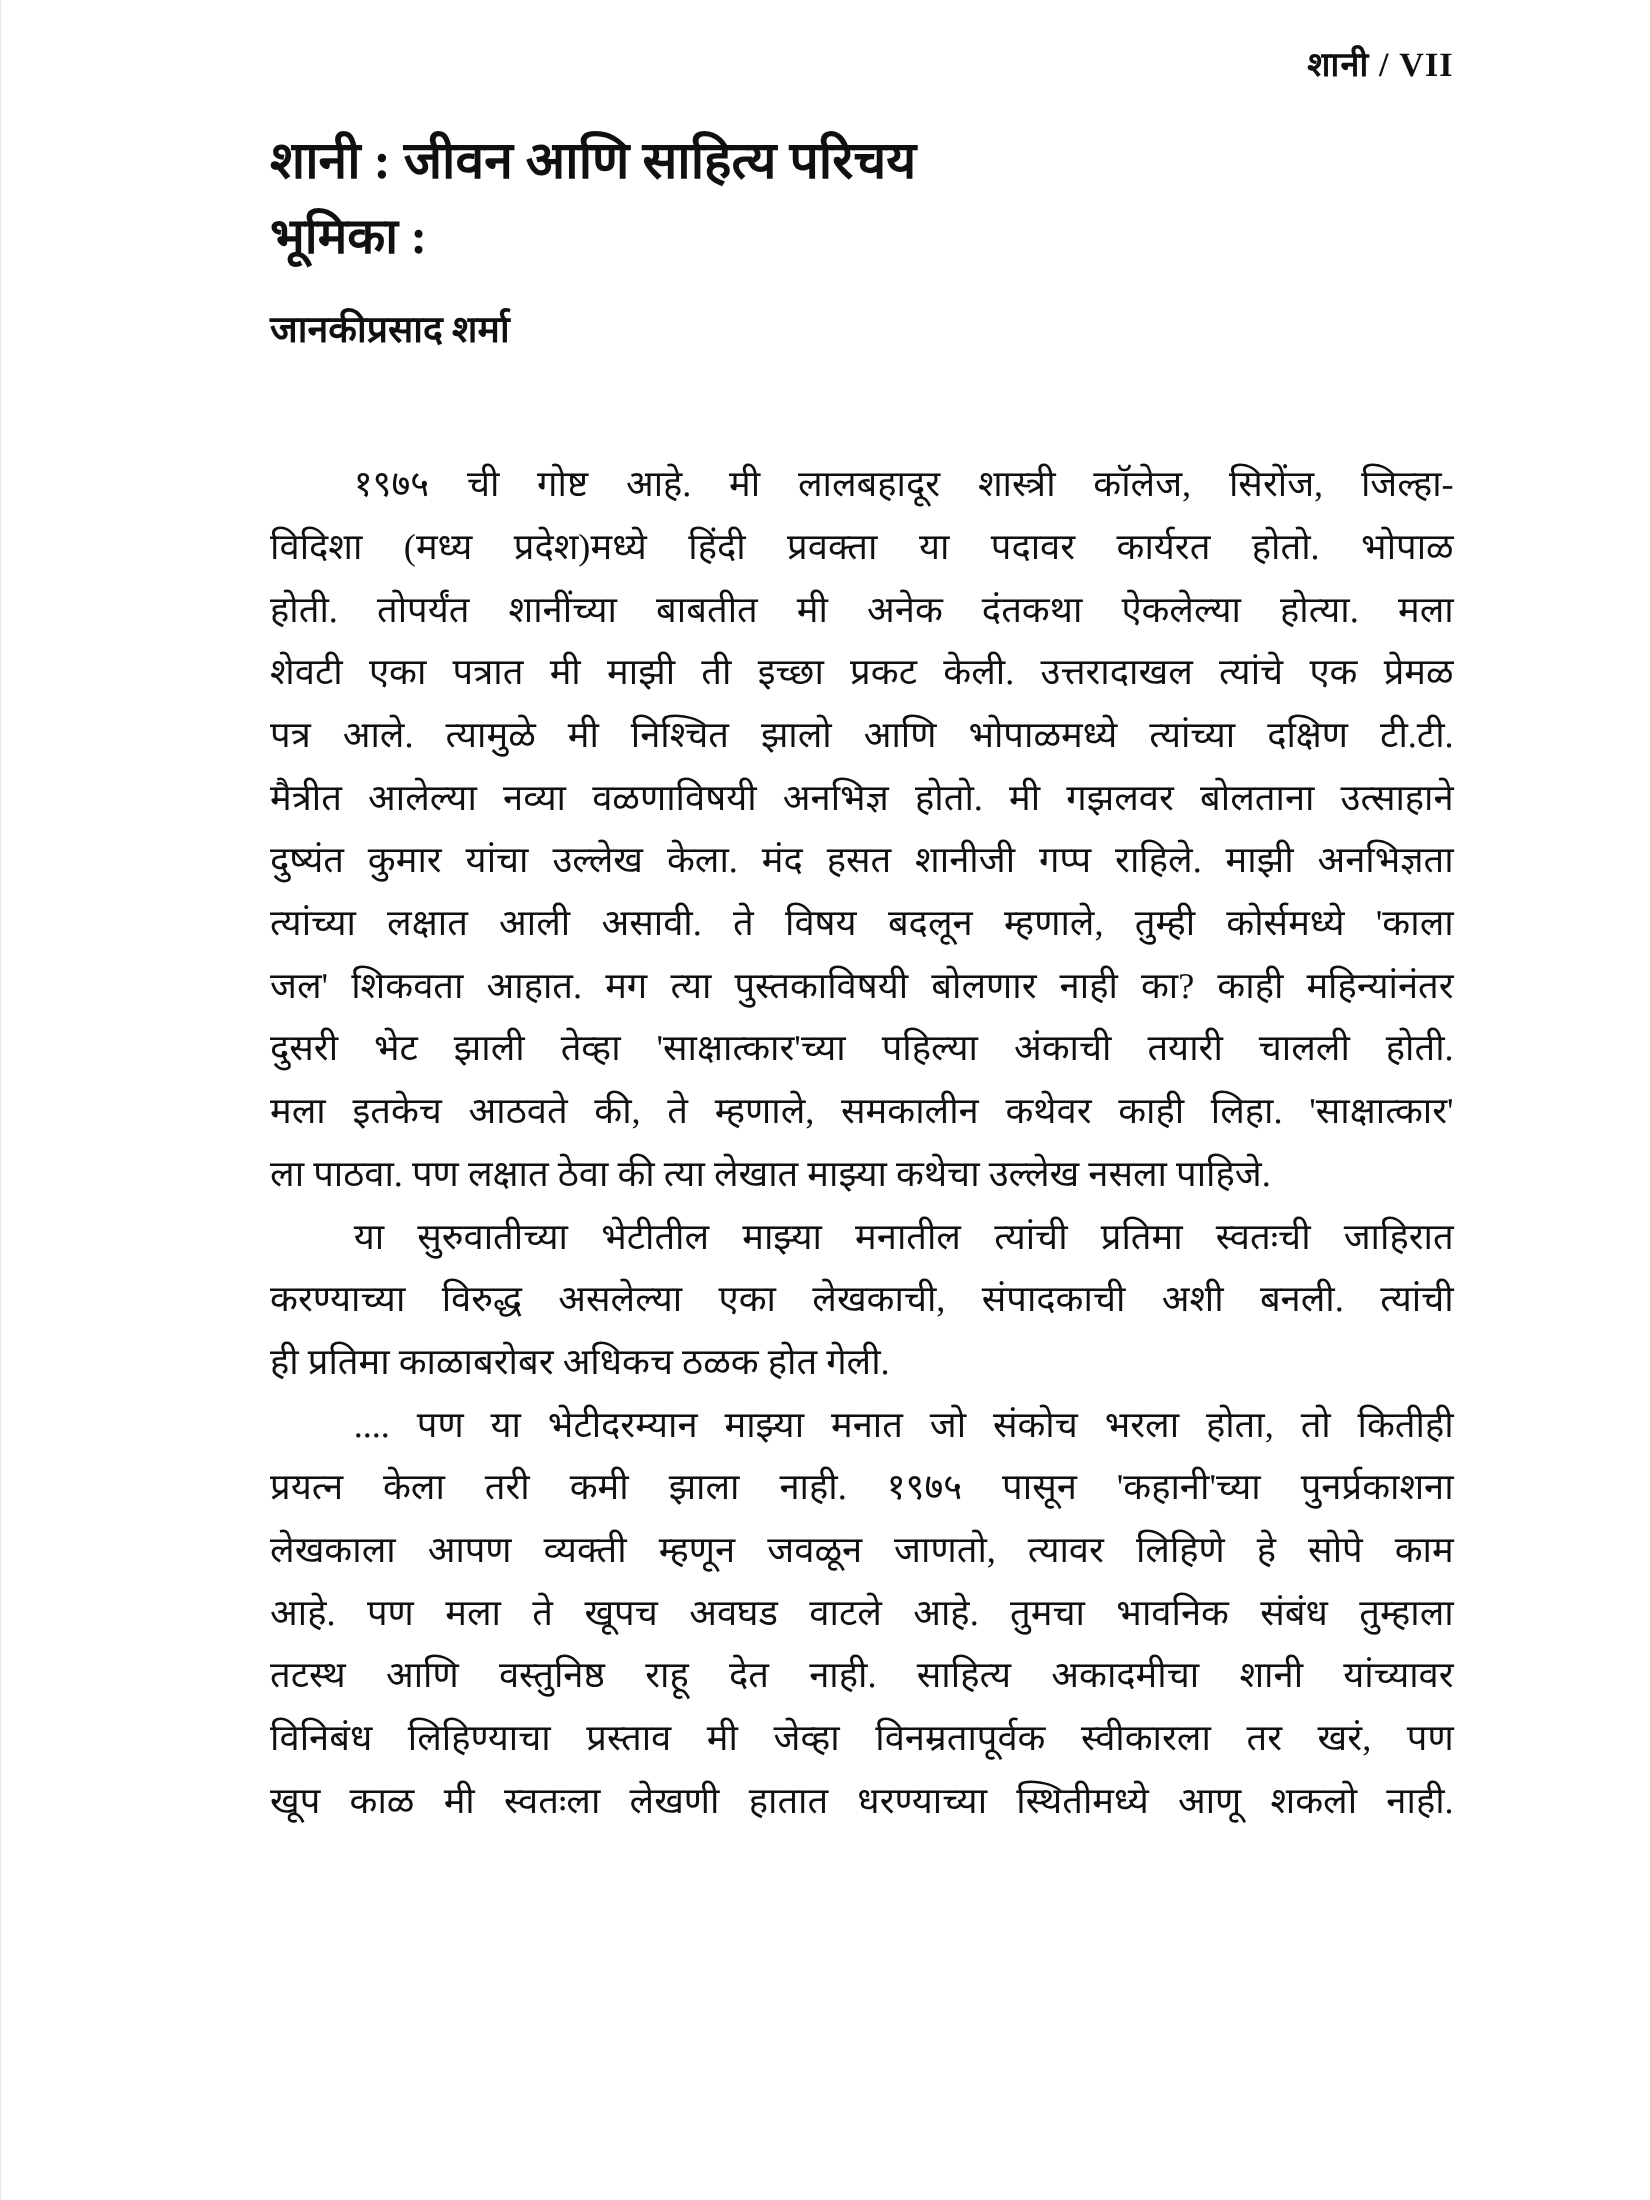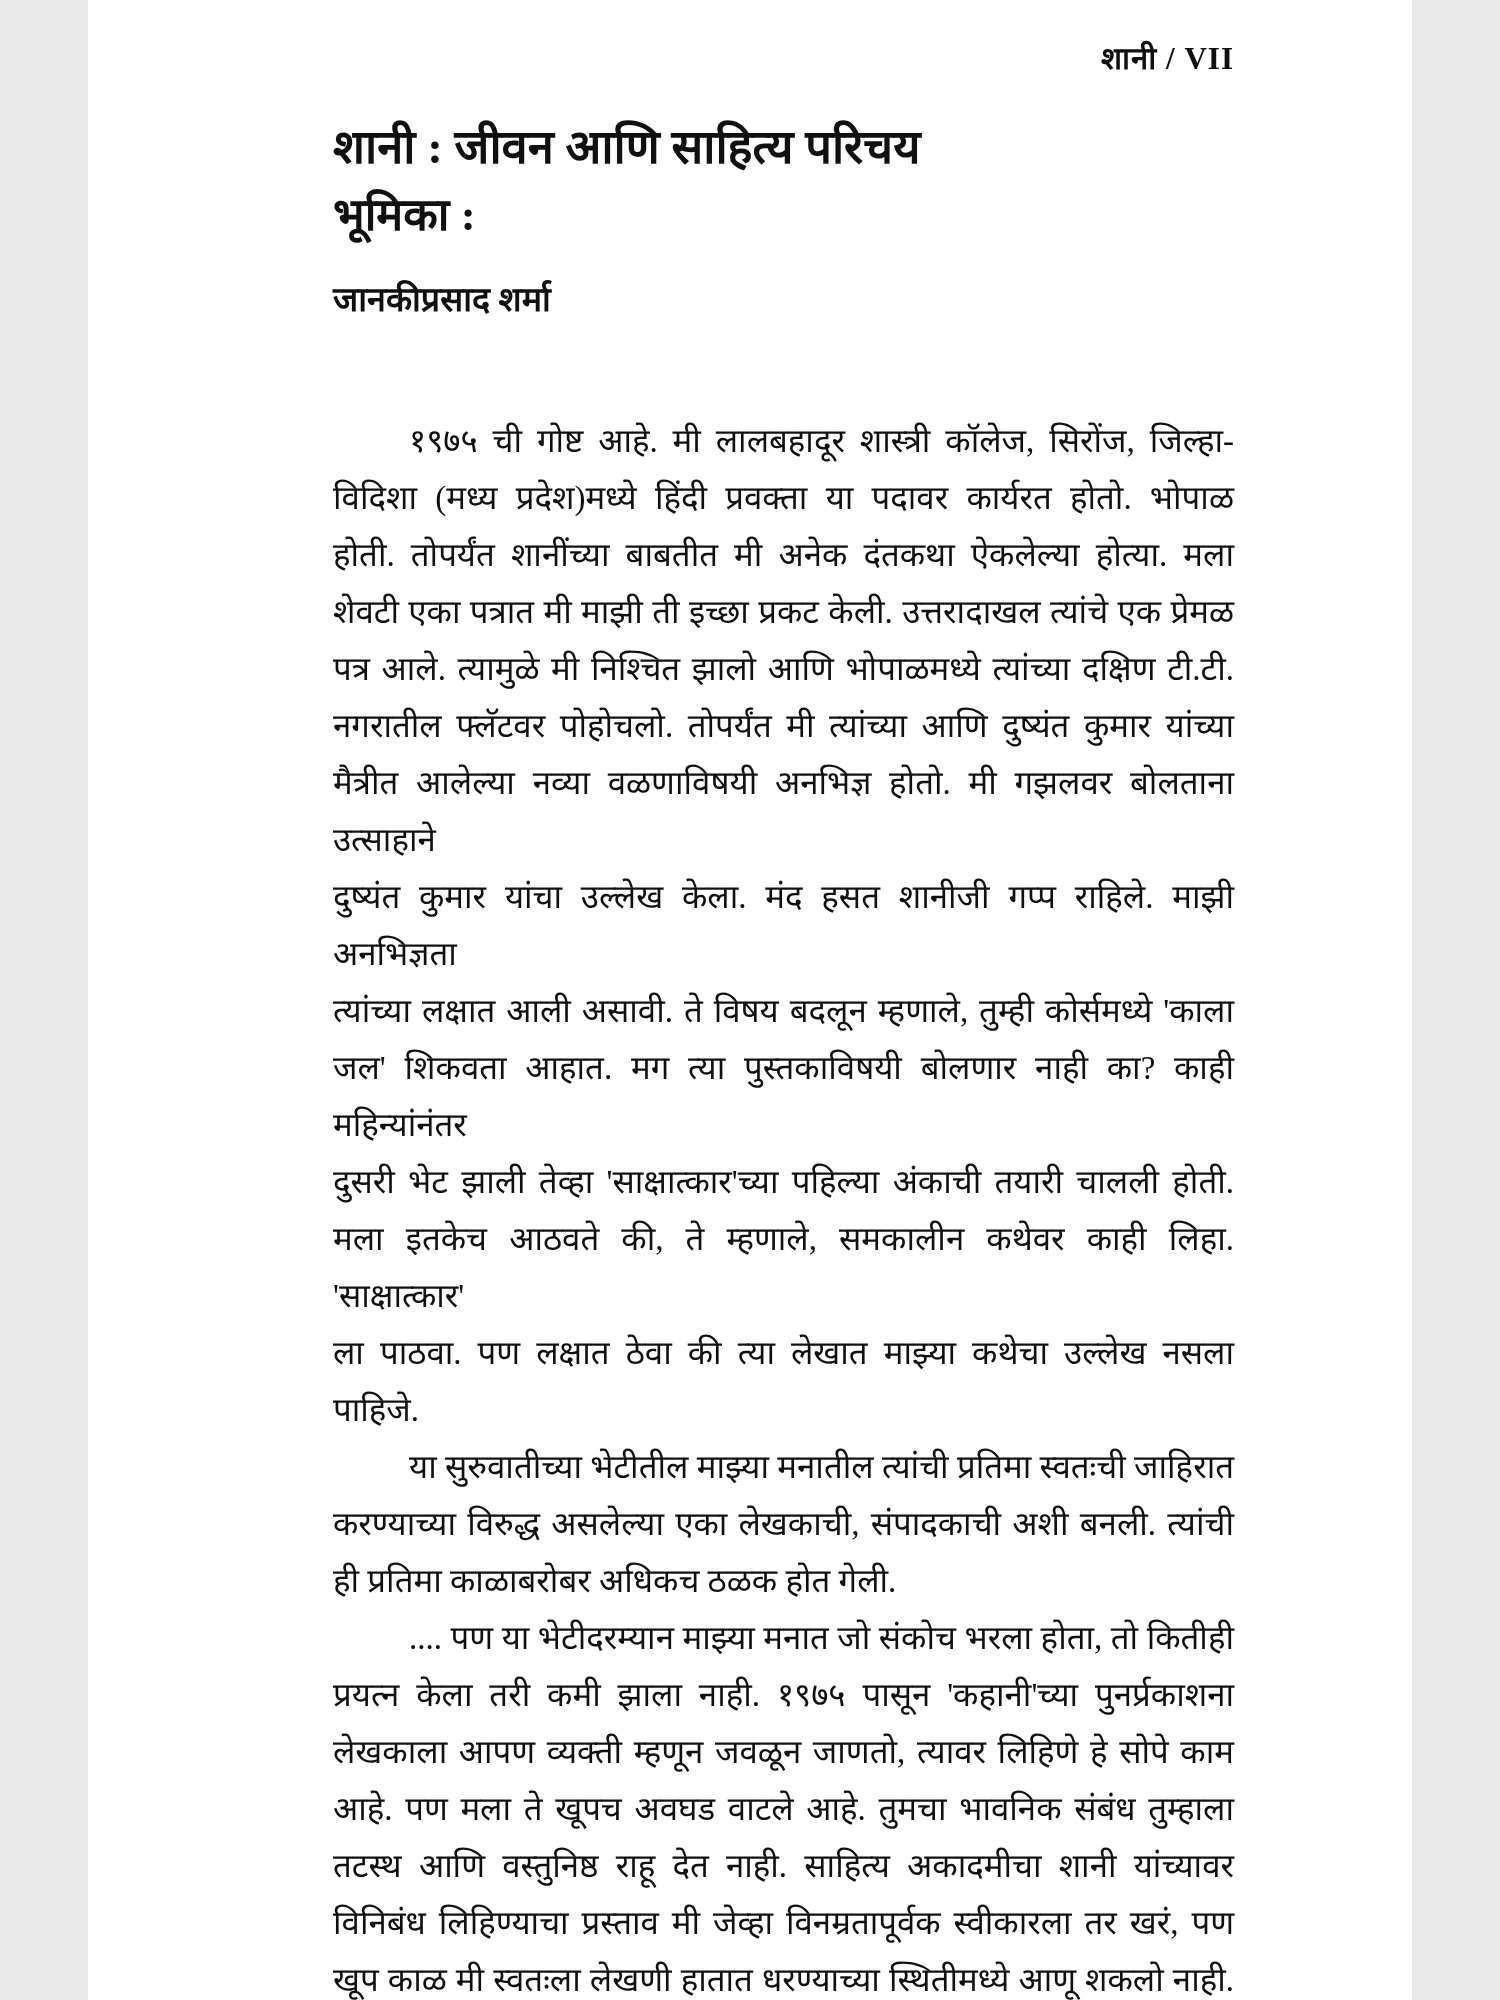--- a/index.html
+++ b/index.html
@@ -2,21 +2,21 @@
 <html><head>
 <meta charset="utf-8">
 <style>
   html, body {
     margin: 0;
     padding: 0;
     background: #e9e9e9;
   }
   .page {
     position: relative;
-    width: 1324px;
+    width: 1499px;
     height: 2000px;
     margin: 0 auto;
     background: #ffffff;
     color: #101010;
     font-family: "Liberation Serif", "DejaVu Serif", serif;
     overflow: hidden;
     box-sizing: border-box;
   }
   .content {
     position: absolute;
@@ -86,21 +86,20 @@
 
     <div class="byline">जानकीप्रसाद शर्मा</div>
 
     <div class="body-text" id="body-text">
         <div class="paragraph">
           <div class="line first">१९७५ ची गोष्ट आहे. मी लालबहादूर शास्त्री कॉलेज, सिरोंज, जिल्हा-</div>
           <div class="line">विदिशा (मध्य प्रदेश)मध्ये हिंदी प्रवक्ता या पदावर कार्यरत होतो. भोपाळ</div>
           <div class="line">होती. तोपर्यंत शानींच्या बाबतीत मी अनेक दंतकथा ऐकलेल्या होत्या. मला</div>
           <div class="line">शेवटी एका पत्रात मी माझी ती इच्छा प्रकट केली. उत्तरादाखल त्यांचे एक प्रेमळ</div>
           <div class="line">पत्र आले. त्यामुळे मी निश्चित झालो आणि भोपाळमध्ये त्यांच्या दक्षिण टी.टी.</div>
-          <div class="line">नगरातील फ्लॅटवर पोहोचलो. तोपर्यंत मी त्यांच्या आणि दुष्यंत कुमार यांच्या</div>
           <div class="line">मैत्रीत आलेल्या नव्या वळणाविषयी अनभिज्ञ होतो. मी गझलवर बोलताना उत्साहाने</div>
           <div class="line">दुष्यंत कुमार यांचा उल्लेख केला. मंद हसत शानीजी गप्प राहिले. माझी अनभिज्ञता</div>
           <div class="line">त्यांच्या लक्षात आली असावी. ते विषय बदलून म्हणाले, तुम्ही कोर्समध्ये 'काला</div>
           <div class="line">जल' शिकवता आहात. मग त्या पुस्तकाविषयी बोलणार नाही का? काही महिन्यांनंतर</div>
           <div class="line">दुसरी भेट झाली तेव्हा 'साक्षात्कार'च्या पहिल्या अंकाची तयारी चालली होती.</div>
           <div class="line">मला इतकेच आठवते की, ते म्हणाले,  समकालीन कथेवर काही लिहा. 'साक्षात्कार'</div>
           <div class="line last">ला पाठवा. पण लक्षात ठेवा की त्या लेखात माझ्या कथेचा उल्लेख नसला पाहिजे.</div>
         </div>
         <div class="paragraph">
           <div class="line first">या सुरुवातीच्या भेटीतील माझ्या मनातील त्यांची प्रतिमा स्वतःची जाहिरात</div>

